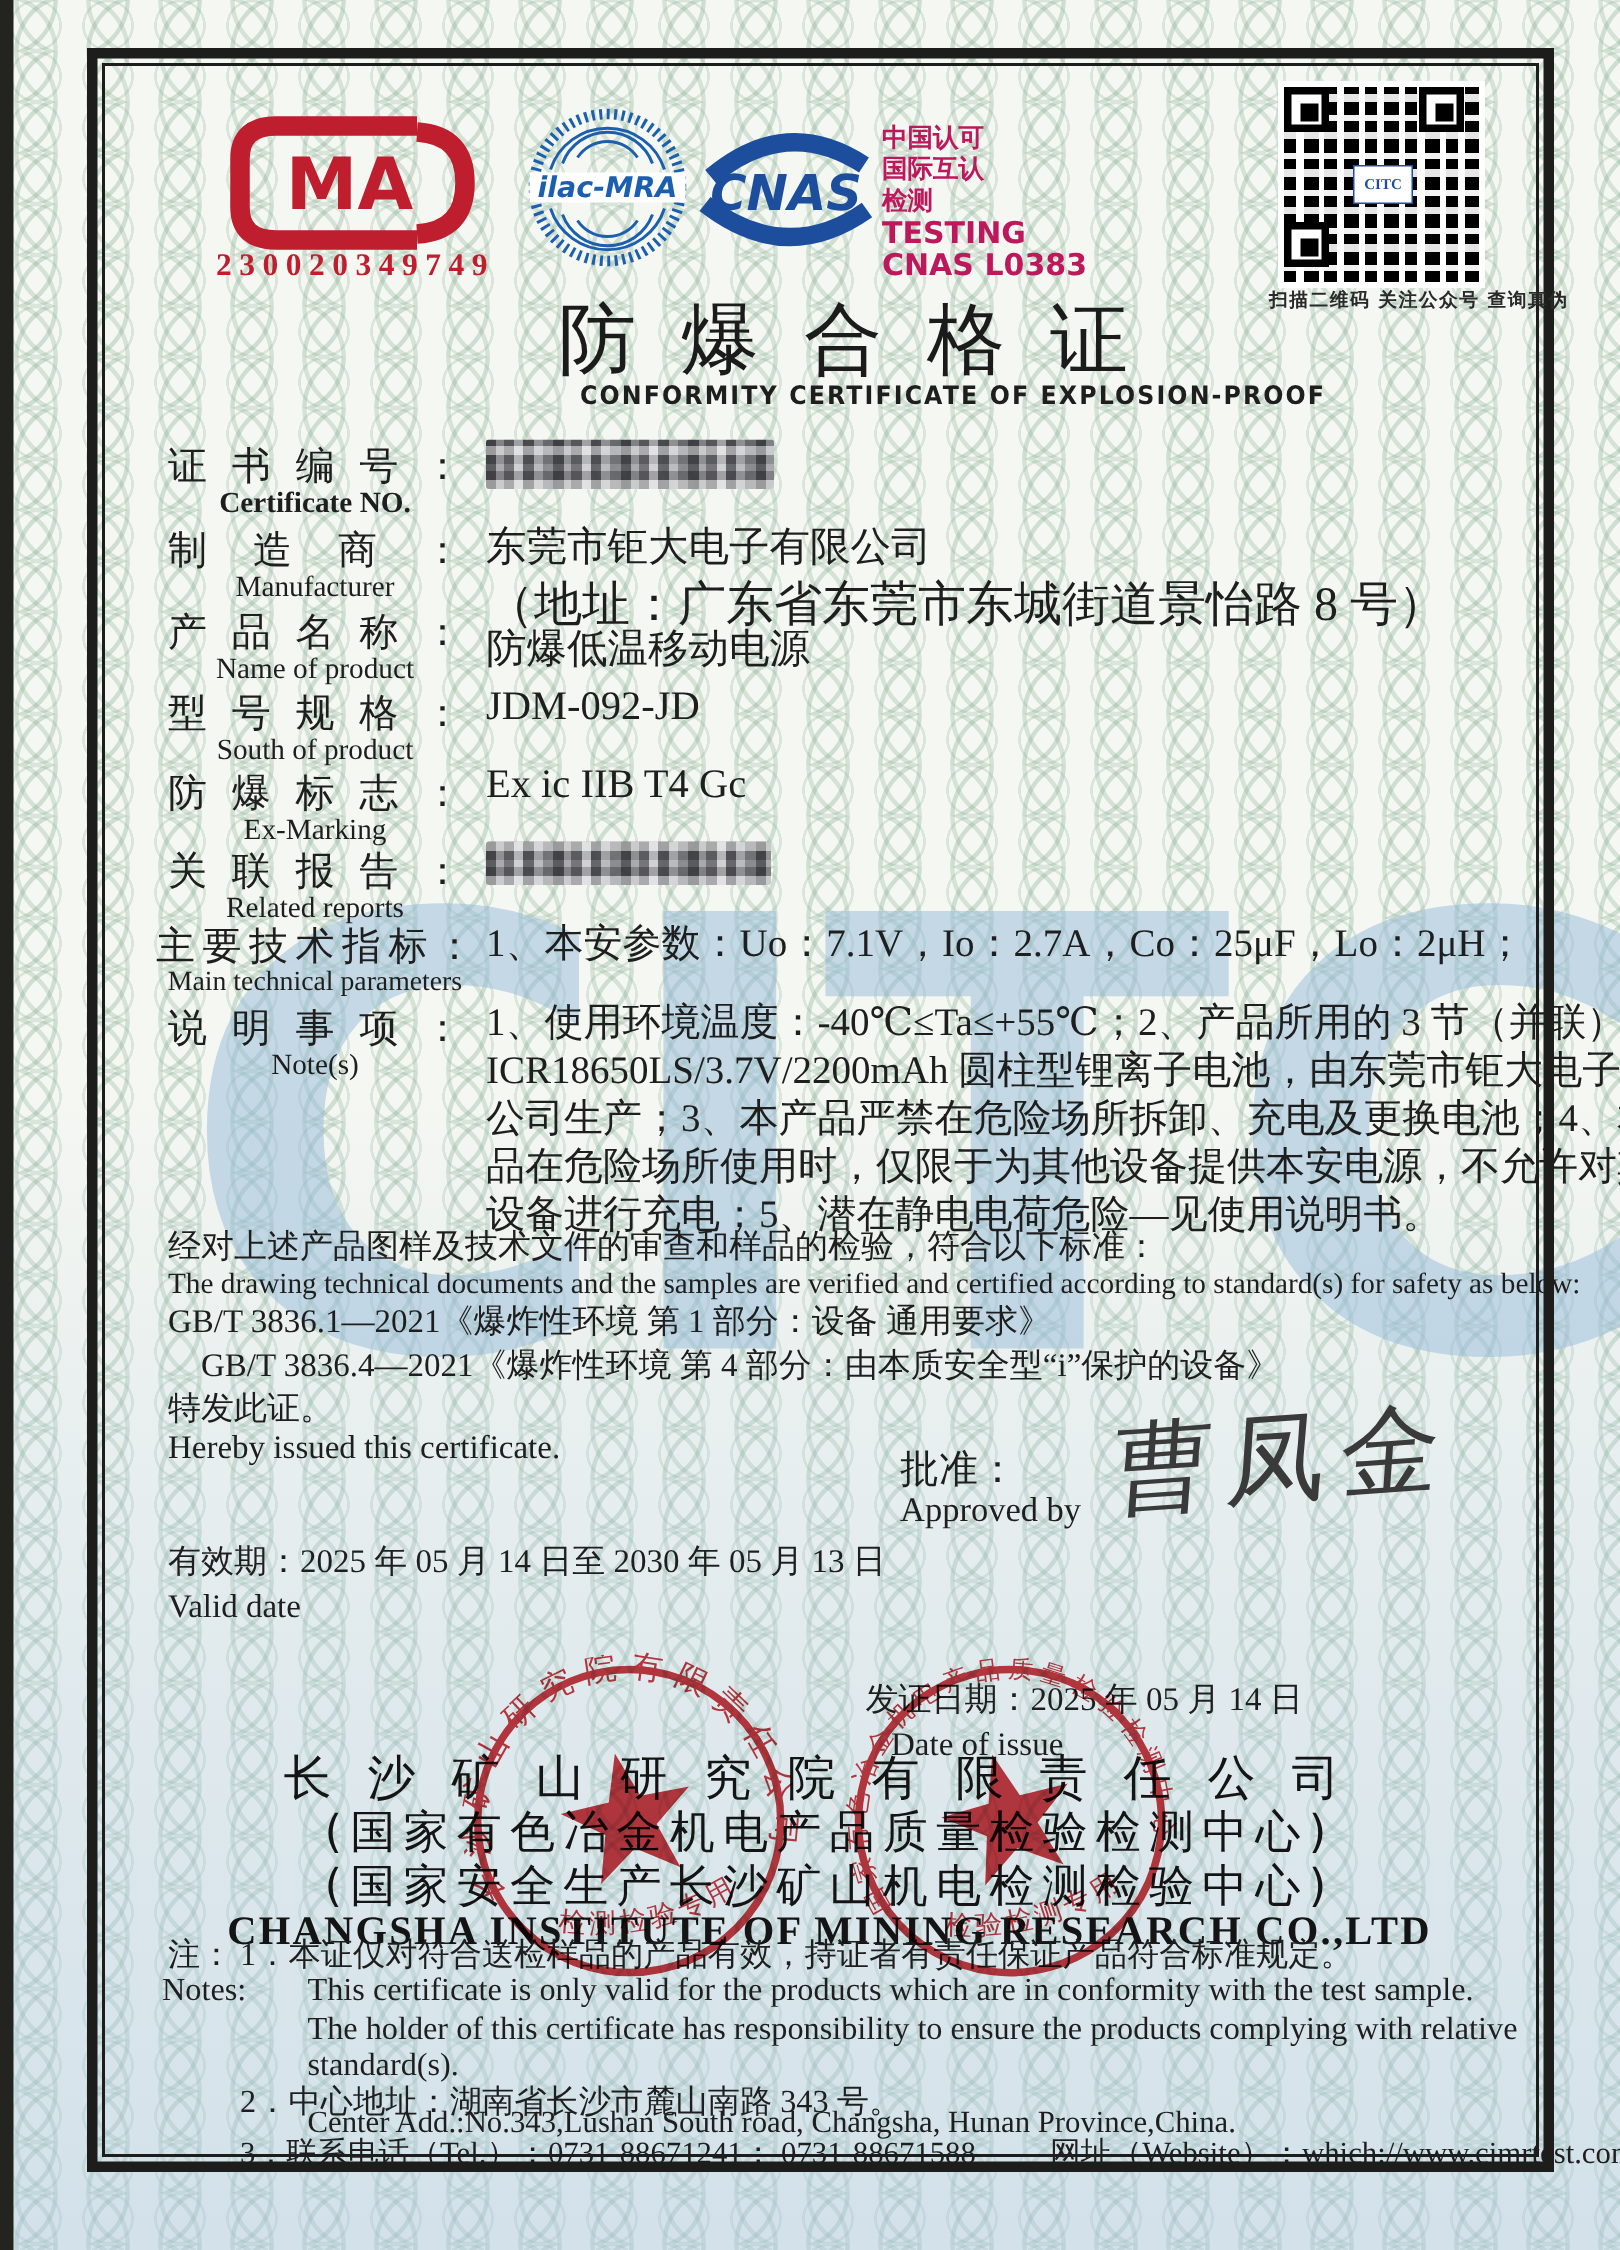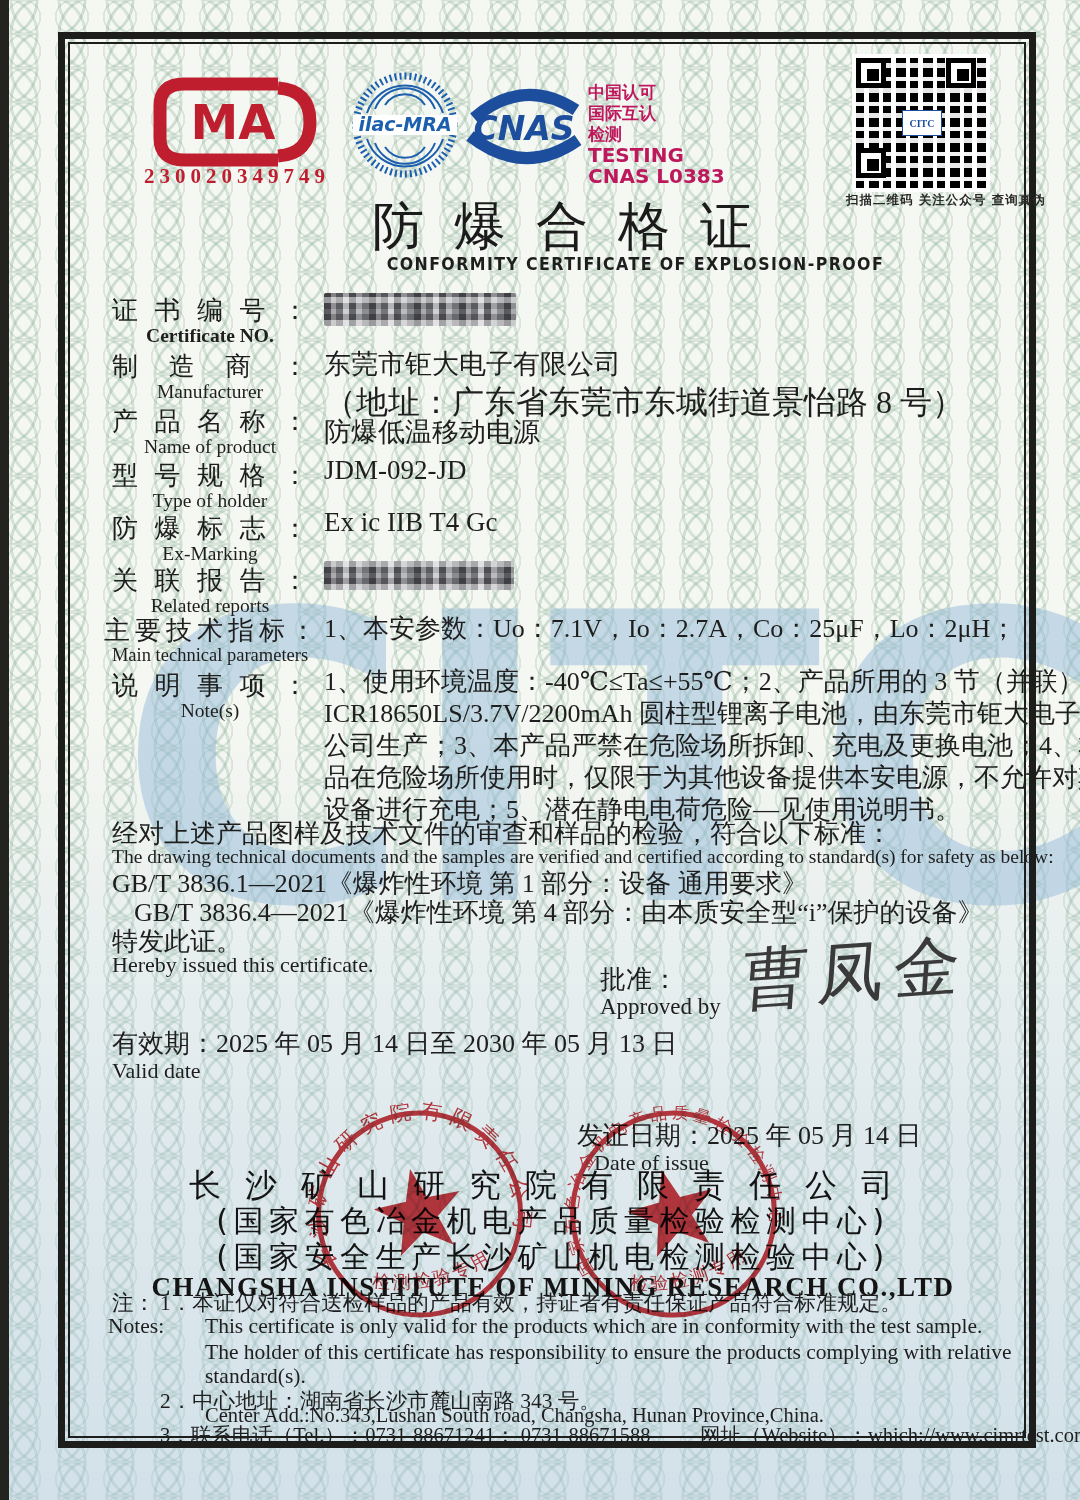--- a/index.html
+++ b/index.html
@@ -55,21 +55,21 @@
   
   .lbl-zh{left:112px; width:196px; font-size:26px; text-align:justify; text-align-last:justify; white-space:normal;}
   .lbl-en{left:92px; width:236px; font-size:19.5px; text-align:center; white-space:nowrap;}
   .val{left:324px; font-size:27px; white-space:nowrap;}
   .val-sm{left:324px; font-size:32px; white-space:nowrap;}
   .mosaic{background:
       repeating-linear-gradient(0deg, rgba(255,255,255,.45) 0 6px, rgba(20,20,25,.25) 6px 12px, rgba(255,255,255,.1) 12px 17px, rgba(0,0,0,.12) 17px 23px),
       repeating-linear-gradient(90deg, #3c3c42 0 7px, #9b9ba0 7px 12px, #5a5a60 12px 19px, #c8c8cd 19px 25px, #4a4a50 25px 32px, #b0b0b5 32px 38px, #77777d 38px 45px);
       border-radius:2px; opacity:.92;}
 
-  .body-line{font-size:26px; white-space:nowrap;}
+  .body-line{font-size:22px; white-space:nowrap;}
   .body-en{font-size:19.5px; white-space:nowrap;}
 
   .watermark{left:118px; top:562px; width:900px; font-size:400px; line-height:1; font-weight:bold;
      color:rgba(148,186,216,.50); letter-spacing:-6px; z-index:0; font-family:"DejaVu Sans",sans-serif;}
 
   .signature{font-size:66px; color:#3a3a3a; transform:rotate(-4deg) skewX(-8deg); letter-spacing:10px; white-space:nowrap;}
 
   .inst{left:120px; width:866px; text-align:center; white-space:nowrap; color:#141414;}
   .inst1{font-size:32px; letter-spacing:24px; font-family:"DejaVu Sans","Liberation Sans",sans-serif;}
   .inst2{font-size:30px; letter-spacing:5.5px; font-family:"DejaVu Sans","Liberation Sans",sans-serif;}
@@ -152,21 +152,21 @@
   <div class="abs lbl-zh" style="top:349px; z-index:2;" data-name="field-label-manufacturer">制造商：</div>
   <div class="abs lbl-en" style="top:381px; z-index:2;" data-name="field-label-manufacturer-en">Manufacturer</div>
   <div class="abs val" style="top:346px; z-index:2;" data-name="manufacturer-value">东莞市钜大电子有限公司</div>
   <div class="abs val-sm" style="top:381px; z-index:2;" data-name="manufacturer-address">（地址：广东省东莞市东城街道景怡路 8 号）</div>
 
   <div class="abs lbl-zh" style="top:404px; z-index:2;" data-name="field-label-product-name">产品名称：</div>
   <div class="abs lbl-en" style="top:436px; z-index:2;" data-name="field-label-product-name-en">Name of product</div>
   <div class="abs val" style="top:414px; z-index:2;" data-name="product-name-value">防爆低温移动电源</div>
 
   <div class="abs lbl-zh" style="top:458px; z-index:2;" data-name="field-label-model">型号规格：</div>
-  <div class="abs lbl-en" style="top:490px; z-index:2;" data-name="field-label-model-en">Type of holder</div>
+  <div class="abs lbl-en" style="top:490px; z-index:2;" data-name="field-label-model-en">South of product</div>
   <div class="abs val" style="top:455px; z-index:2;" data-name="model-value">JDM-092-JD</div>
 
   <div class="abs lbl-zh" style="top:511px; z-index:2;" data-name="field-label-ex-marking">防爆标志：</div>
   <div class="abs lbl-en" style="top:543px; z-index:2;" data-name="field-label-ex-marking-en">Ex-Marking</div>
   <div class="abs val" style="top:507px; z-index:2;" data-name="ex-marking-value">Ex ic IIB T4 Gc</div>
 
   <div class="abs lbl-zh" style="top:563px; z-index:2;" data-name="field-label-related-reports">关联报告：</div>
   <div class="abs lbl-en" style="top:595px; z-index:2;" data-name="field-label-related-reports-en">Related reports</div>
   <div class="abs mosaic" style="left:324px; top:561px; width:190px; height:29px; z-index:2;" data-name="related-reports-redacted-value"></div>
 

